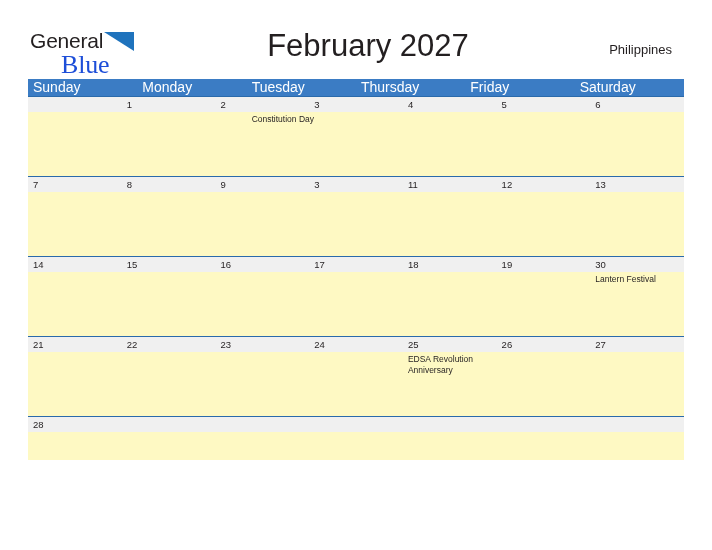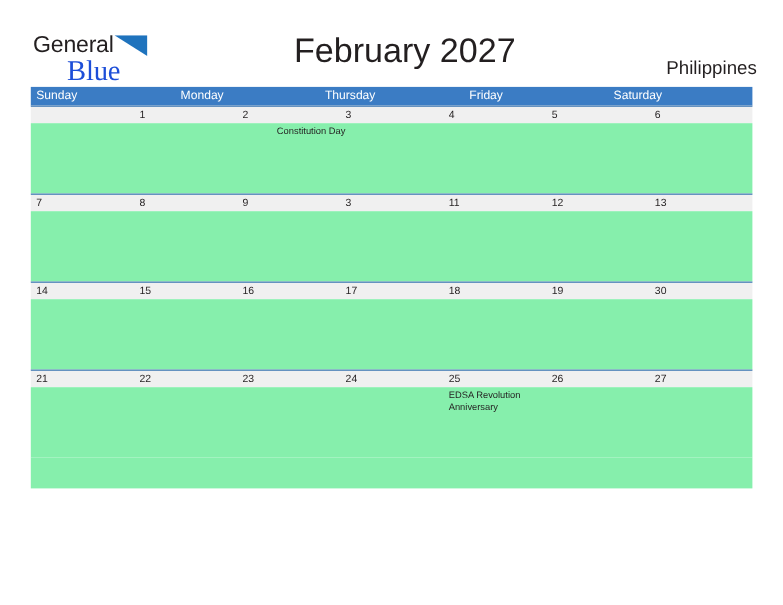--- a/index.html
+++ b/index.html
@@ -69,61 +69,60 @@
     top: 6px;
     width: 712px;
     text-align: center;
     font-size: 31px;
     font-weight: normal;
     color: #231f20;
     letter-spacing: 0px;
   }
   .country {
     position: absolute;
-    right: 24px;
+    right: 40px;
     top: 20px;
-    font-size: 17px;
-    color: #231f20;
-    margin-top: 10px;
+    font-size: 13px;
+    color: #231f20;
   }
 
   
   .calendar {
     position: absolute;
     left: 28px;
     top: 79px;
     width: 656px;
   }
   .weekday-row {
     display: flex;
     background: #3b7cc4;
     height: 17px;
   }
   .weekday {
     flex: 1 1 0;
     box-sizing: border-box;
     padding-left: 5px;
     color: #ffffff;
-    font-size: 11px;
+    font-size: 14px;
     line-height: 17px;
     white-space: nowrap;
     overflow: hidden;
   }
   .week {
     position: relative;
   }
   .week-dates {
     display: flex;
     background: #f0f0f0;
     border-top: 1px solid #2a6aab;
     height: 15px;
   }
   .week-body {
     display: flex;
-    background: #86efac;
+    background: #fef9c3;
   }
   .daynum {
     flex: 1 1 0;
     box-sizing: border-box;
     padding-left: 5px;
     font-size: 9.5px;
     line-height: 15px;
     color: #231f20;
   }
   .daycell {
@@ -162,20 +161,21 @@
     <div class="cal-title">February 2027</div>
 
     <div class="country">Philippines</div>
 
   </div>
 
   <div class="calendar">
     <div class="weekday-row" id="weekday-row">
         <div class="weekday">Sunday</div>
         <div class="weekday">Monday</div>
+        <div class="weekday">Tuesday</div>
         <div class="weekday">Thursday</div>
         <div class="weekday">Friday</div>
         <div class="weekday">Saturday</div>
       </div>
     <div id="weeks-container">
         <div class="week">
           <div class="week-dates">
             <div class="daynum"></div>
             <div class="daynum">1</div>
             <div class="daynum">2</div>
@@ -225,20 +225,23 @@
             <div class="daynum">19</div>
             <div class="daynum">30</div>
           </div>
           <div class="week-body">
             <div class="daycell"></div>
             <div class="daycell"></div>
             <div class="daycell"></div>
             <div class="daycell"></div>
             <div class="daycell"></div>
             <div class="daycell"></div>
+            <div class="daycell">
+              <div class="event">Lantern Festival</div>
+            </div>
           </div>
         </div>
         <div class="week">
           <div class="week-dates">
             <div class="daynum">21</div>
             <div class="daynum">22</div>
             <div class="daynum">23</div>
             <div class="daynum">24</div>
             <div class="daynum">25</div>
             <div class="daynum">26</div>
@@ -250,20 +253,29 @@
             <div class="daycell"></div>
             <div class="daycell"></div>
             <div class="daycell">
               <div class="event">EDSA Revolution Anniversary</div>
             </div>
             <div class="daycell"></div>
             <div class="daycell"></div>
           </div>
         </div>
         <div class="week last">
+          <div class="week-dates">
+            <div class="daynum">28</div>
+            <div class="daynum"></div>
+            <div class="daynum"></div>
+            <div class="daynum"></div>
+            <div class="daynum"></div>
+            <div class="daynum"></div>
+            <div class="daynum"></div>
+          </div>
           <div class="week-body">
             <div class="daycell"></div>
             <div class="daycell"></div>
             <div class="daycell"></div>
             <div class="daycell"></div>
             <div class="daycell"></div>
             <div class="daycell"></div>
             <div class="daycell"></div>
           </div>
         </div>

